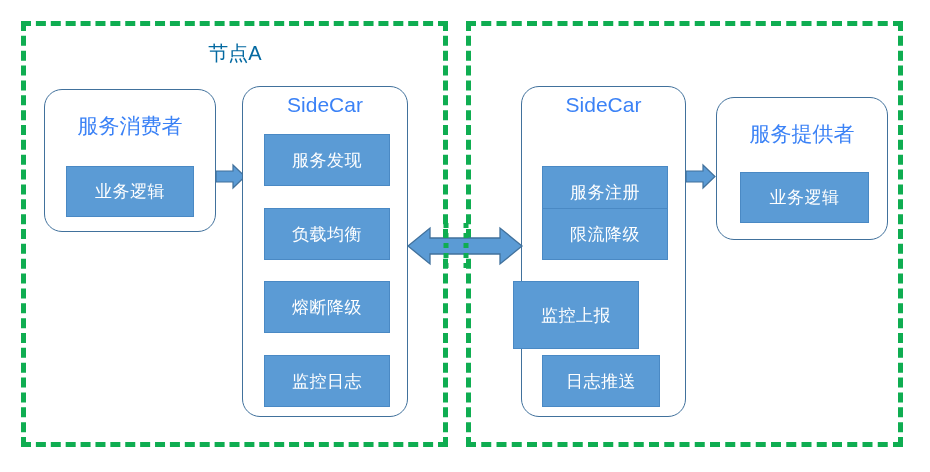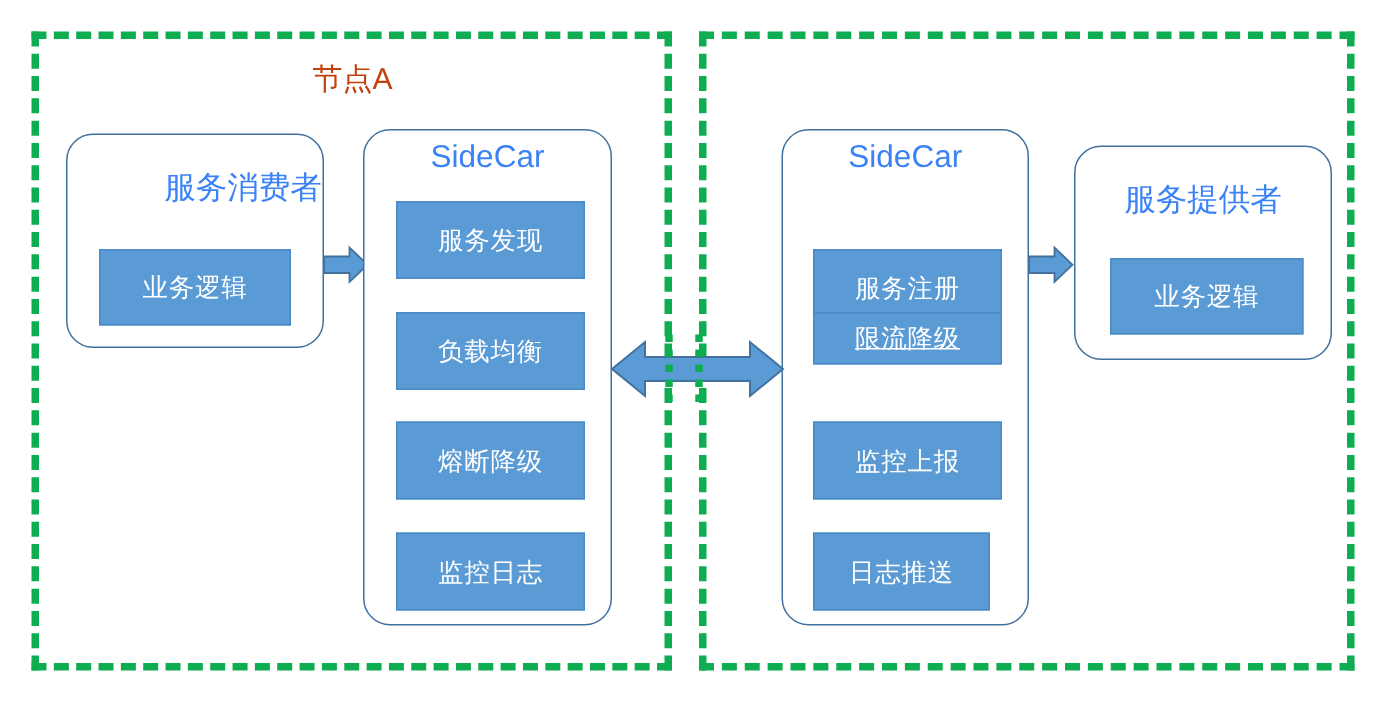--- a/index.html
+++ b/index.html
@@ -24,21 +24,21 @@
   
   .node-box {
     position: absolute;
     box-sizing: border-box;
     border: 5px dashed #0FAD51;
     background: transparent;
   }
   .node-title {
     position: absolute;
     text-align: center;
-    color: #c2410c;
+    color: #0369a1;
     font-size: 20px;
     line-height: 24px;
     white-space: nowrap;
   }
 
   
   .svc-box {
     position: absolute;
     box-sizing: border-box;
     border: 1.4px solid #41719C;
@@ -79,21 +79,21 @@
 </head>
 <body>
 
 <div id="canvas">
 
   <div class="node-box" style="left:21px; top:21px; width:427px; height:426px;"></div>
 
   <div class="node-title" style="left:175px; top:41px; width:120px;">节点A</div>
 
   <div class="svc-box" style="left:44px; top:89px; width:172px; height:143px;"></div>
-  <div class="svc-title" style="left:44px; top:113px; width:172px;margin-left:32px;">服务消费者</div>
+  <div class="svc-title" style="left:44px; top:113px; width:172px;">服务消费者</div>
   <div class="chip" style="left:66px; top:166px; width:128px; height:51px;">业务逻辑</div>
 
   <svg class="arrow-svg" style="left:216px; top:163px;" width="30" height="28" viewBox="0 0 30 28">
     <polygon points="0,8 17,8 17,2 29,13.5 17,25 17,19 0,19" fill="#5B9BD5" stroke="#41719C" stroke-width="1.2"></polygon>
   </svg>
 
   <div class="svc-box" style="left:242px; top:86px; width:166px; height:331px;"></div>
   <div class="svc-title" style="left:242px; top:92px; width:166px;">SideCar</div>
 
   <div class="chip" style="left:264px; top:134px; width:126px; height:52px;">服务发现</div>
@@ -101,22 +101,22 @@
   <div class="chip" style="left:264px; top:281px; width:126px; height:52px;">熔断降级</div>
   <div class="chip" style="left:264px; top:355px; width:126px; height:52px;">监控日志</div>
 
   <div class="node-box" style="left:466px; top:21px; width:437px; height:426px;"></div>
 
 
   <div class="svc-box" style="left:521px; top:86px; width:165px; height:331px;"></div>
   <div class="svc-title" style="left:521px; top:92px; width:165px;">SideCar</div>
 
   <div class="chip" style="left:542px; top:134px; width:126px; height:52px;margin-top:32px;">服务注册</div>
-  <div class="chip" style="left:542px; top:208px; width:126px; height:35px;text-decoration:underline;">限流降级</div>
-  <div class="chip" style="left:542px; top:281px; width:126px; height:52px;">监控上报</div>
+  <div class="chip" style="left:542px; top:208px; width:126px; height:52px;">限流降级</div>
+  <div class="chip" style="left:513px; top:281px; width:126px; height:68px;">监控上报</div>
   <div class="chip" style="left:542px; top:355px; width:118px; height:52px;">日志推送</div>
 
   <svg class="arrow-svg" style="left:686px; top:163px;" width="30" height="28" viewBox="0 0 30 28">
     <polygon points="0,8 17,8 17,2 29,13.5 17,25 17,19 0,19" fill="#5B9BD5" stroke="#41719C" stroke-width="1.2"></polygon>
   </svg>
 
   <div class="svc-box" style="left:716px; top:97px; width:172px; height:143px;"></div>
   <div class="svc-title" style="left:716px; top:121px; width:172px;">服务提供者</div>
   <div class="chip" style="left:740px; top:172px; width:129px; height:51px;">业务逻辑</div>
 

